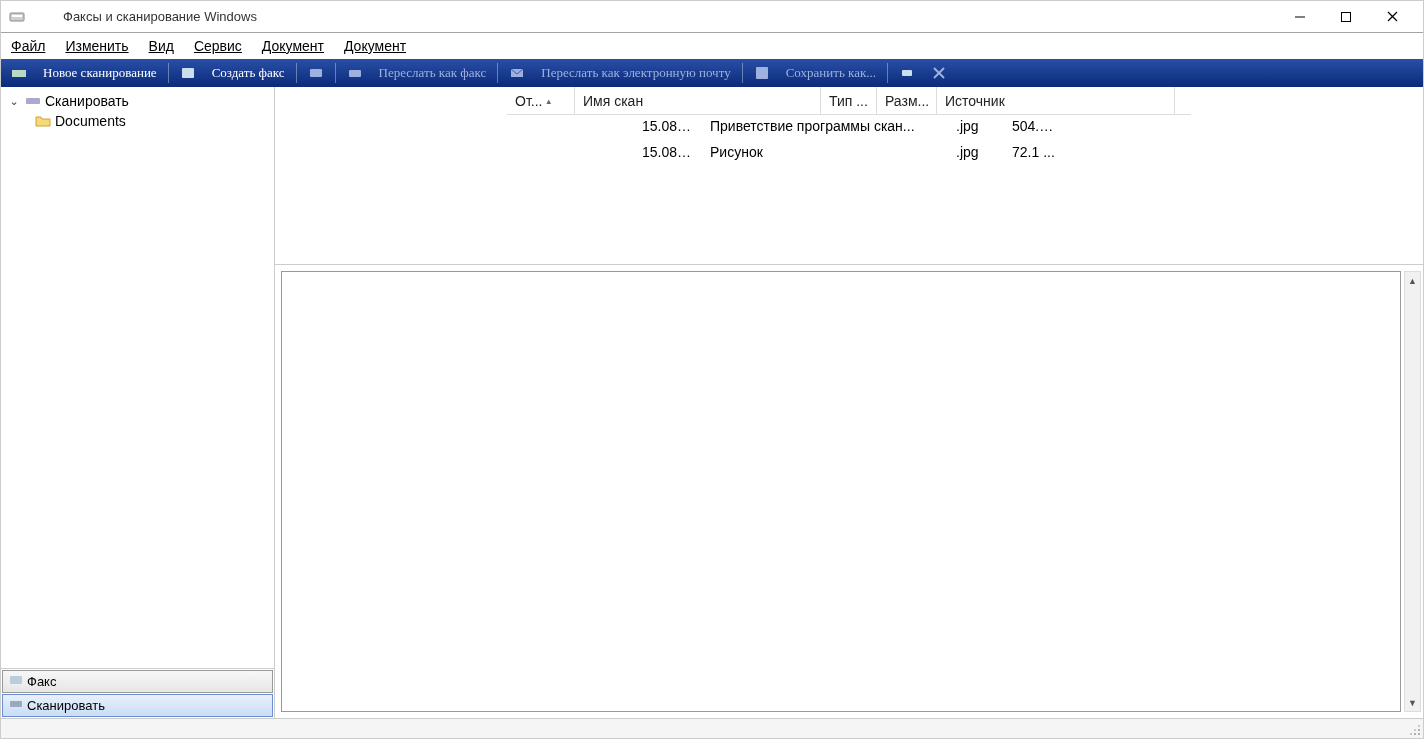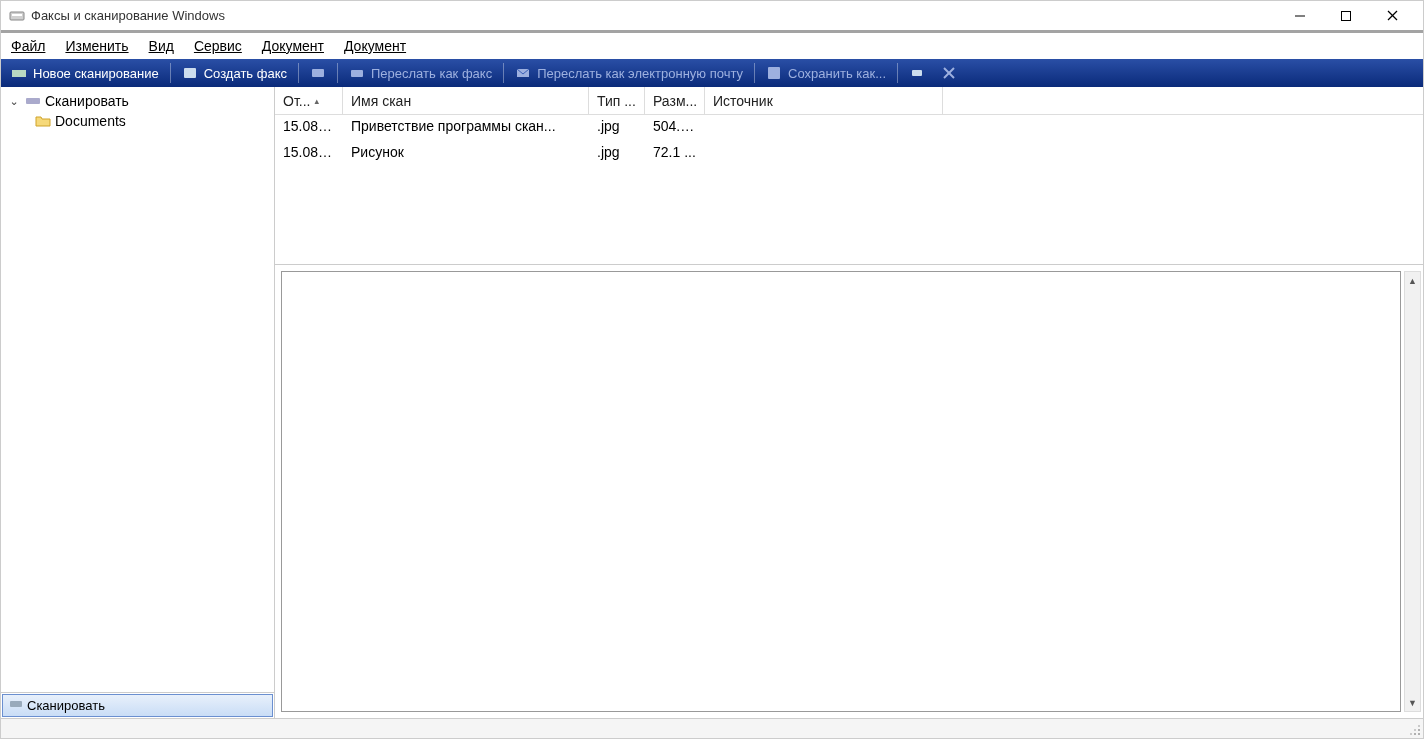--- a/index.html
+++ b/index.html
@@ -15,21 +15,22 @@
       flex-direction: column;
       border: 1px solid #ccc;
     }
     
     .titlebar {
       height: 32px;
       background: #fff;
       display: flex;
       align-items: center;
       padding: 0 8px;
-      border-bottom: 3px solid #a3a3a3;
+      border-bottom: 1px solid #a3a3a3;
+      gap: 32px;
     }
     .titlebar .icon {
       width: 16px; height: 16px;
       margin-right: 6px;
       display:flex;align-items:center;justify-content:center;
     }
     .titlebar .title { font-size: 13px; color:#333; }
     .window-controls {
       margin-left: auto;
       display: flex;
@@ -64,23 +65,24 @@
       background: linear-gradient(to bottom, #2a4fa6, #0a2a7a);
       display: flex;
       align-items: center;
       padding: 0 2px;
       color: #fff;
       font-size: 13px;
     }
     .tb-btn {
       display: flex;
       align-items: center;
-      gap: 6px;
+      gap: 16px;
       padding: 3px 8px;
       white-space: nowrap;
+      font-family: Liberation Serif, serif;
     }
     .tb-btn.disabled { color: #9db0df; }
     .tb-icon {
       width: 16px; height: 16px;
       display:flex;align-items:center;justify-content:center;
     }
     .tb-sep {
       width: 1px; height: 20px;
       background: rgba(255,255,255,0.35);
       margin: 0 3px;
@@ -140,20 +142,21 @@
       display: flex;
       flex-direction: column;
       min-width:0;
     }
     .listview {
       height: 178px;
       overflow: hidden;
       border-bottom: 1px solid #ccc;
       display:flex;
       flex-direction:column;
+      align-items:center;
     }
     .lv-header {
       display:flex;
       height:28px;
       align-items:stretch;
       font-size:14px;
       color:#222;
     }
     .lv-col {
       border-right: 1px solid #ddd;
@@ -354,20 +357,26 @@
       <div class="tree-node tree-child">
         <span class="nicon">
             <svg width="16" height="16" viewBox="0 0 16 16">
               <path d="M1 4 h5 l1 2 h8 v7 h-14 z" fill="#f6d97a" stroke="#cfa32a"></path>
             </svg>
           </span>
         <span>Documents</span>
       </div>
     </div>
     <div class="side-bottom">
+      <div class="side-tab">
+        <span class="nicon"><svg width="14" height="12" viewBox="0 0 14 12">
+              <rect x="1" y="2" width="12" height="8" rx="1" fill="#bcd"></rect>
+            </svg></span>
+        <span>Факс</span>
+      </div>
       <div class="side-tab active">
         <span class="nicon"><svg width="14" height="12" viewBox="0 0 14 12">
               <rect x="1" y="3" width="12" height="6" rx="1" fill="#9ab"></rect>
             </svg></span>
         <span>Сканировать</span>
       </div>
     </div>
   </div>
 
   <div class="rightpane">

